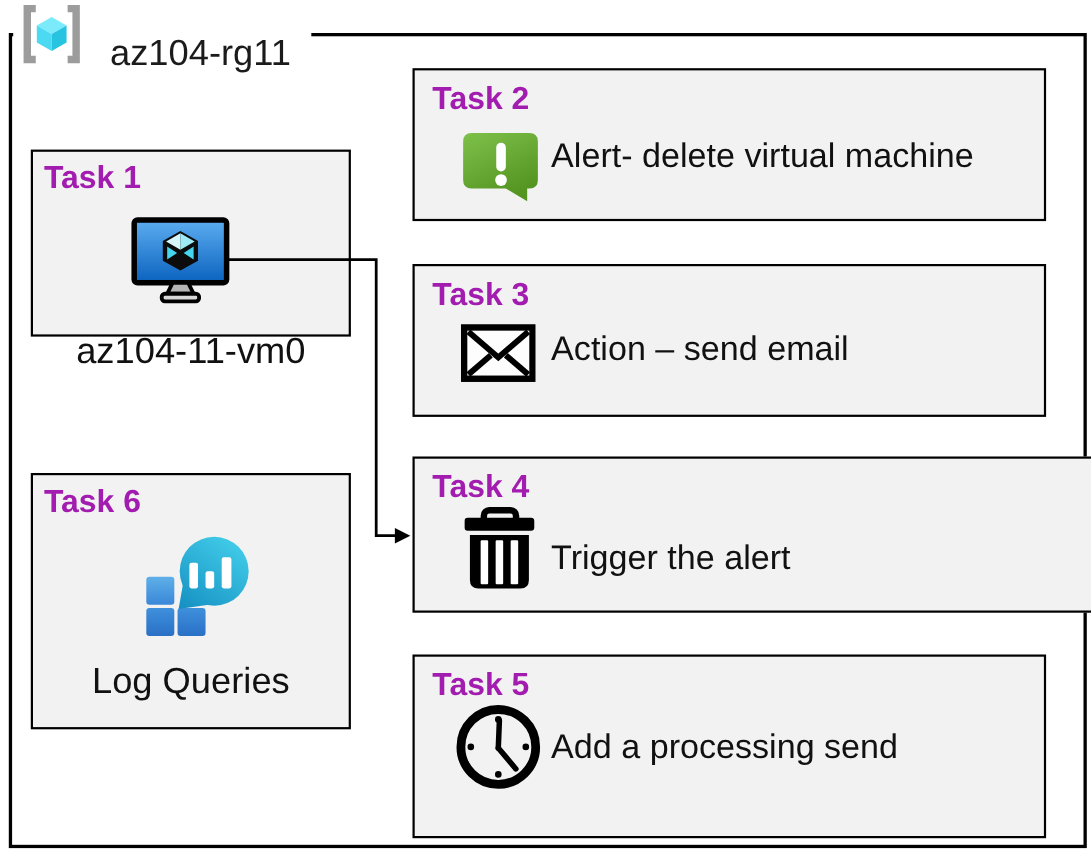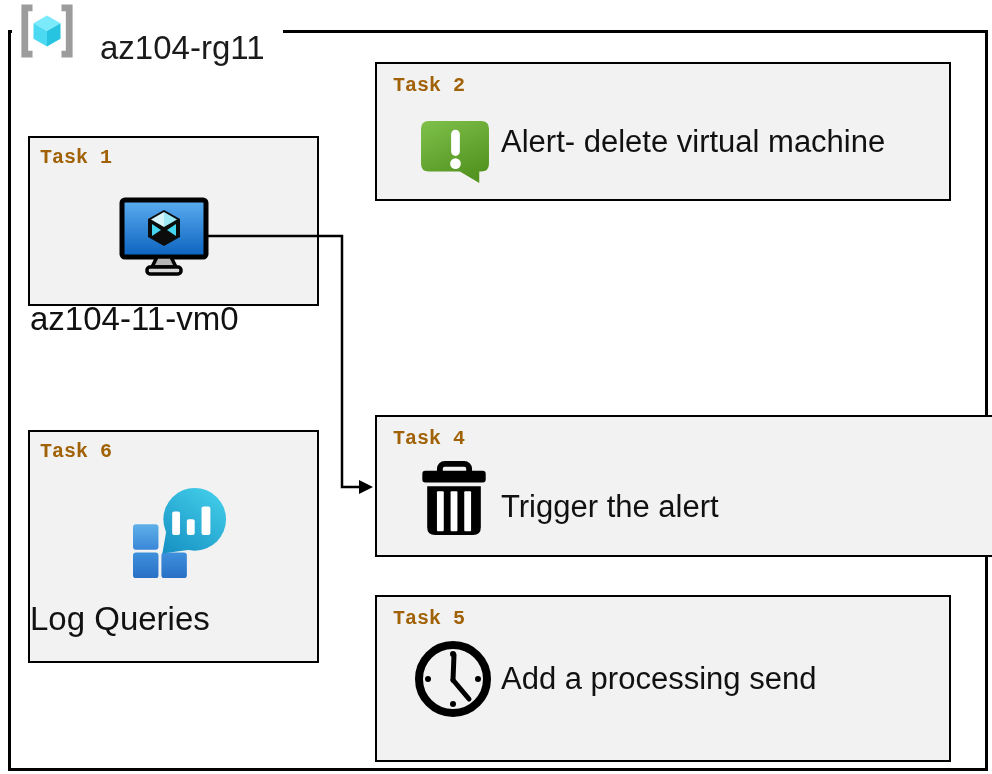--- a/index.html
+++ b/index.html
@@ -23,32 +23,32 @@
     box-sizing:border-box; z-index:2;
   }
   #box-task1 { left:28px;  top:136px; width:291px; height:170px; }
   #box-task2 { left:375px; top:62px;  width:576px; height:139px; }
   #box-task3 { left:375px; top:240px; width:576px; height:139px; }
   #box-task4 { left:375px; top:415px; width:664px; height:142px; }
   #box-task5 { left:375px; top:595px; width:576px; height:167px; }
   #box-task6 { left:28px;  top:430px; width:291px; height:233px;padding-left:45px; }
 
   .task-header {
-    position:absolute; font-size:20px; font-weight:700; color:#a16207;
-    white-space:nowrap; letter-spacing:0px;font-family:Liberation Mono, monospace;
+    position:absolute; font-size:29px; font-weight:700; color:#a21caf;
+    white-space:nowrap; letter-spacing:0px;
   }
   .left-head  { left:10px; top:8px; }
   .right-head { left:16px; top:10px; }
 
   .task-label {
     position:absolute; font-size:31px; line-height:40px; color:#111;
     white-space:nowrap;
   }
   .center-label {
-    position:absolute; left:0; right:0; 
+    position:absolute; left:0; right:0; text-align:center;
     font-size:33px; line-height:40px; color:#111; white-space:nowrap;
   }
   .icon { position:absolute; line-height:0; }
 
   
   #vm-icon    { left:88px;  top:58px; }
   #vm-label   { top:161px; }
   #alert-icon { left:42px;  top:55px; }
   #alert-label{ left:124px; top:58px; }
   #mail-icon  { left:42px;  top:52px; }
@@ -119,20 +119,32 @@
           </linearGradient>
         </defs>
         <path d="M10 2 H64 Q72 2 72 10 V46 Q72 54 64 54 H62 V66 L42 54 H10 Q2 54 2 46 V10 Q2 2 10 2 Z" fill="url(#grnGrad)"></path>
         <rect x="33" y="11" width="9" height="27" rx="4.5" fill="#fff"></rect>
         <circle cx="37.5" cy="46" r="5.5" fill="#fff"></circle>
       </svg>
     </div>
     <div class="task-label" id="alert-label">Alert- delete virtual machine</div>
   </div>
 
+  <div class="task-box" id="box-task3">
+    <div class="task-header right-head">Task 3</div>
+    <div class="icon" id="mail-icon">
+      <svg width="68" height="54" viewBox="0 0 70 54">
+        <rect x="3" y="3" width="64" height="48" fill="#fdfdfd" stroke="#000" stroke-width="6"></rect>
+        <path d="M7 7 L35 31 L63 7" fill="none" stroke="#000" stroke-width="5.5"></path>
+        <path d="M7 47 L28 29" stroke="#000" stroke-width="5.5"></path>
+        <path d="M63 47 L42 29" stroke="#000" stroke-width="5.5"></path>
+      </svg>
+    </div>
+    <div class="task-label" id="mail-label">Action – send email</div>
+  </div>
 
   <div class="task-box" id="box-task4">
     <div class="task-header right-head">Task 4</div>
     <div class="icon" id="trash-icon">
       <svg width="65" height="78" viewBox="0 0 66 80">
         <rect x="18" y="3" width="30" height="14" rx="5" fill="none" stroke="#000" stroke-width="6"></rect>
         <rect x="0" y="10" width="65" height="12" rx="3" fill="#000"></rect>
         <path d="M5 26 H60 V68 Q60 76 52 76 H13 Q5 76 5 68 Z" fill="#000"></path>
         <rect x="15" y="31" width="7" height="41" rx="1" fill="#fff"></rect>
         <rect x="29" y="31" width="7" height="41" rx="1" fill="#fff"></rect>

